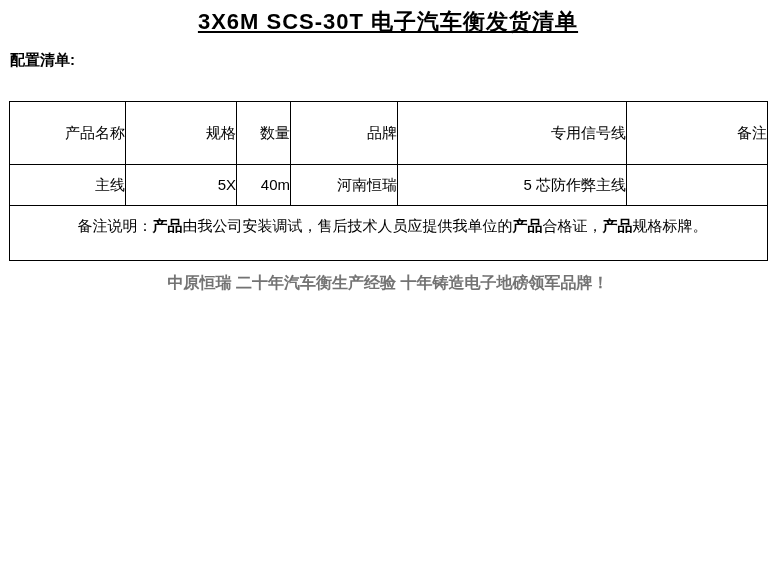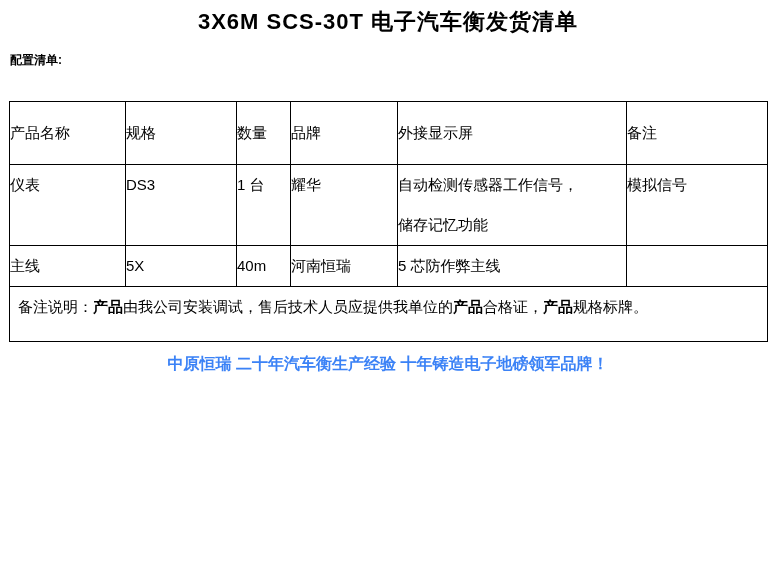--- a/index.html
+++ b/index.html
@@ -16,55 +16,56 @@
     overflow: hidden;
     background: #ffffff;
   }
   .doc-title {
     padding-top: 8px;
     text-align: center;
     font-size: 22px;
     font-weight: bold;
     letter-spacing: 1px;
     line-height: 28px;
+    text-decoration: underline;
   }
   .section-label {
     margin: 14px 16px 0 10px;
-    font-size: 12px;
+    font-size: 15px;
     font-weight: bold;
     line-height: 20px;
   }
   table.spec-table {
     border-collapse: collapse;
     table-layout: fixed;
     width: 758px;
     margin: 31px 0 0 9px;
   }
   table.spec-table th,
   table.spec-table td {
     border: 1px solid #000000;
     font-size: 15px;
     font-weight: normal;
-    text-align: left;
+    text-align: right;
     padding: 0;
     overflow: hidden;
   }
   table.spec-table th {
     height: 62px;
     vertical-align: middle;
     line-height: 20px;
   }
   table.spec-table td {
     vertical-align: top;
     line-height: 40px;
     white-space: pre-line;
   }
   tr.note-row td {
     height: 54px;
-    text-align: left;
+    text-align: center;
     padding-left: 8px;
     white-space: normal;
   }
   .seg-bold { font-weight: bold; }
   .footer-slogan {
     margin-top: 17px;
     text-align: center;
     font-size: 16px;
     font-weight: bold;
     line-height: 22px;
@@ -87,45 +88,36 @@
       <col style="width:107px">
       <col style="width:229px">
       <col style="width:141px">
     </colgroup>
     <thead>
       <tr>
           <th>产品名称</th>
           <th>规格</th>
           <th>数量</th>
           <th>品牌</th>
-          <th>外接显示屏</th>
+          <th>专用信号线</th>
           <th>备注</th>
         </tr>
     </thead>
     <tbody>
-        <tr style="height: 78px;">
-          <td>仪表</td>
-          <td>DS3</td>
-          <td>1 台</td>
-          <td>耀华</td>
-          <td>自动检测传感器工作信号，
-储存记忆功能</td>
-          <td>模拟信号</td>
-        </tr>
         <tr style="height: 40px;">
           <td>主线</td>
           <td>5X</td>
           <td>40m</td>
           <td>河南恒瑞</td>
           <td>5 芯防作弊主线</td>
           <td></td>
         </tr>
       </tbody>
     <tfoot>
       <tr class="note-row">
         <td colspan="6"><span>备注说明：</span><span class="seg-bold">产品</span><span>由我公司安装调试，售后技术人员应提供我单位的</span><span class="seg-bold">产品</span><span>合格证，</span><span class="seg-bold">产品</span><span>规格标牌。</span></td>
       </tr>
     </tfoot>
   </table>
 
-  <div class="footer-slogan" style="color: #3b82f6; margin-top: 11px;">中原恒瑞 二十年汽车衡生产经验 十年铸造电子地磅领军品牌！</div>
+  <div class="footer-slogan" style="color: #737373; margin-top: 11px;">中原恒瑞 二十年汽车衡生产经验 十年铸造电子地磅领军品牌！</div>
 
 </div>
 
 </body></html>

